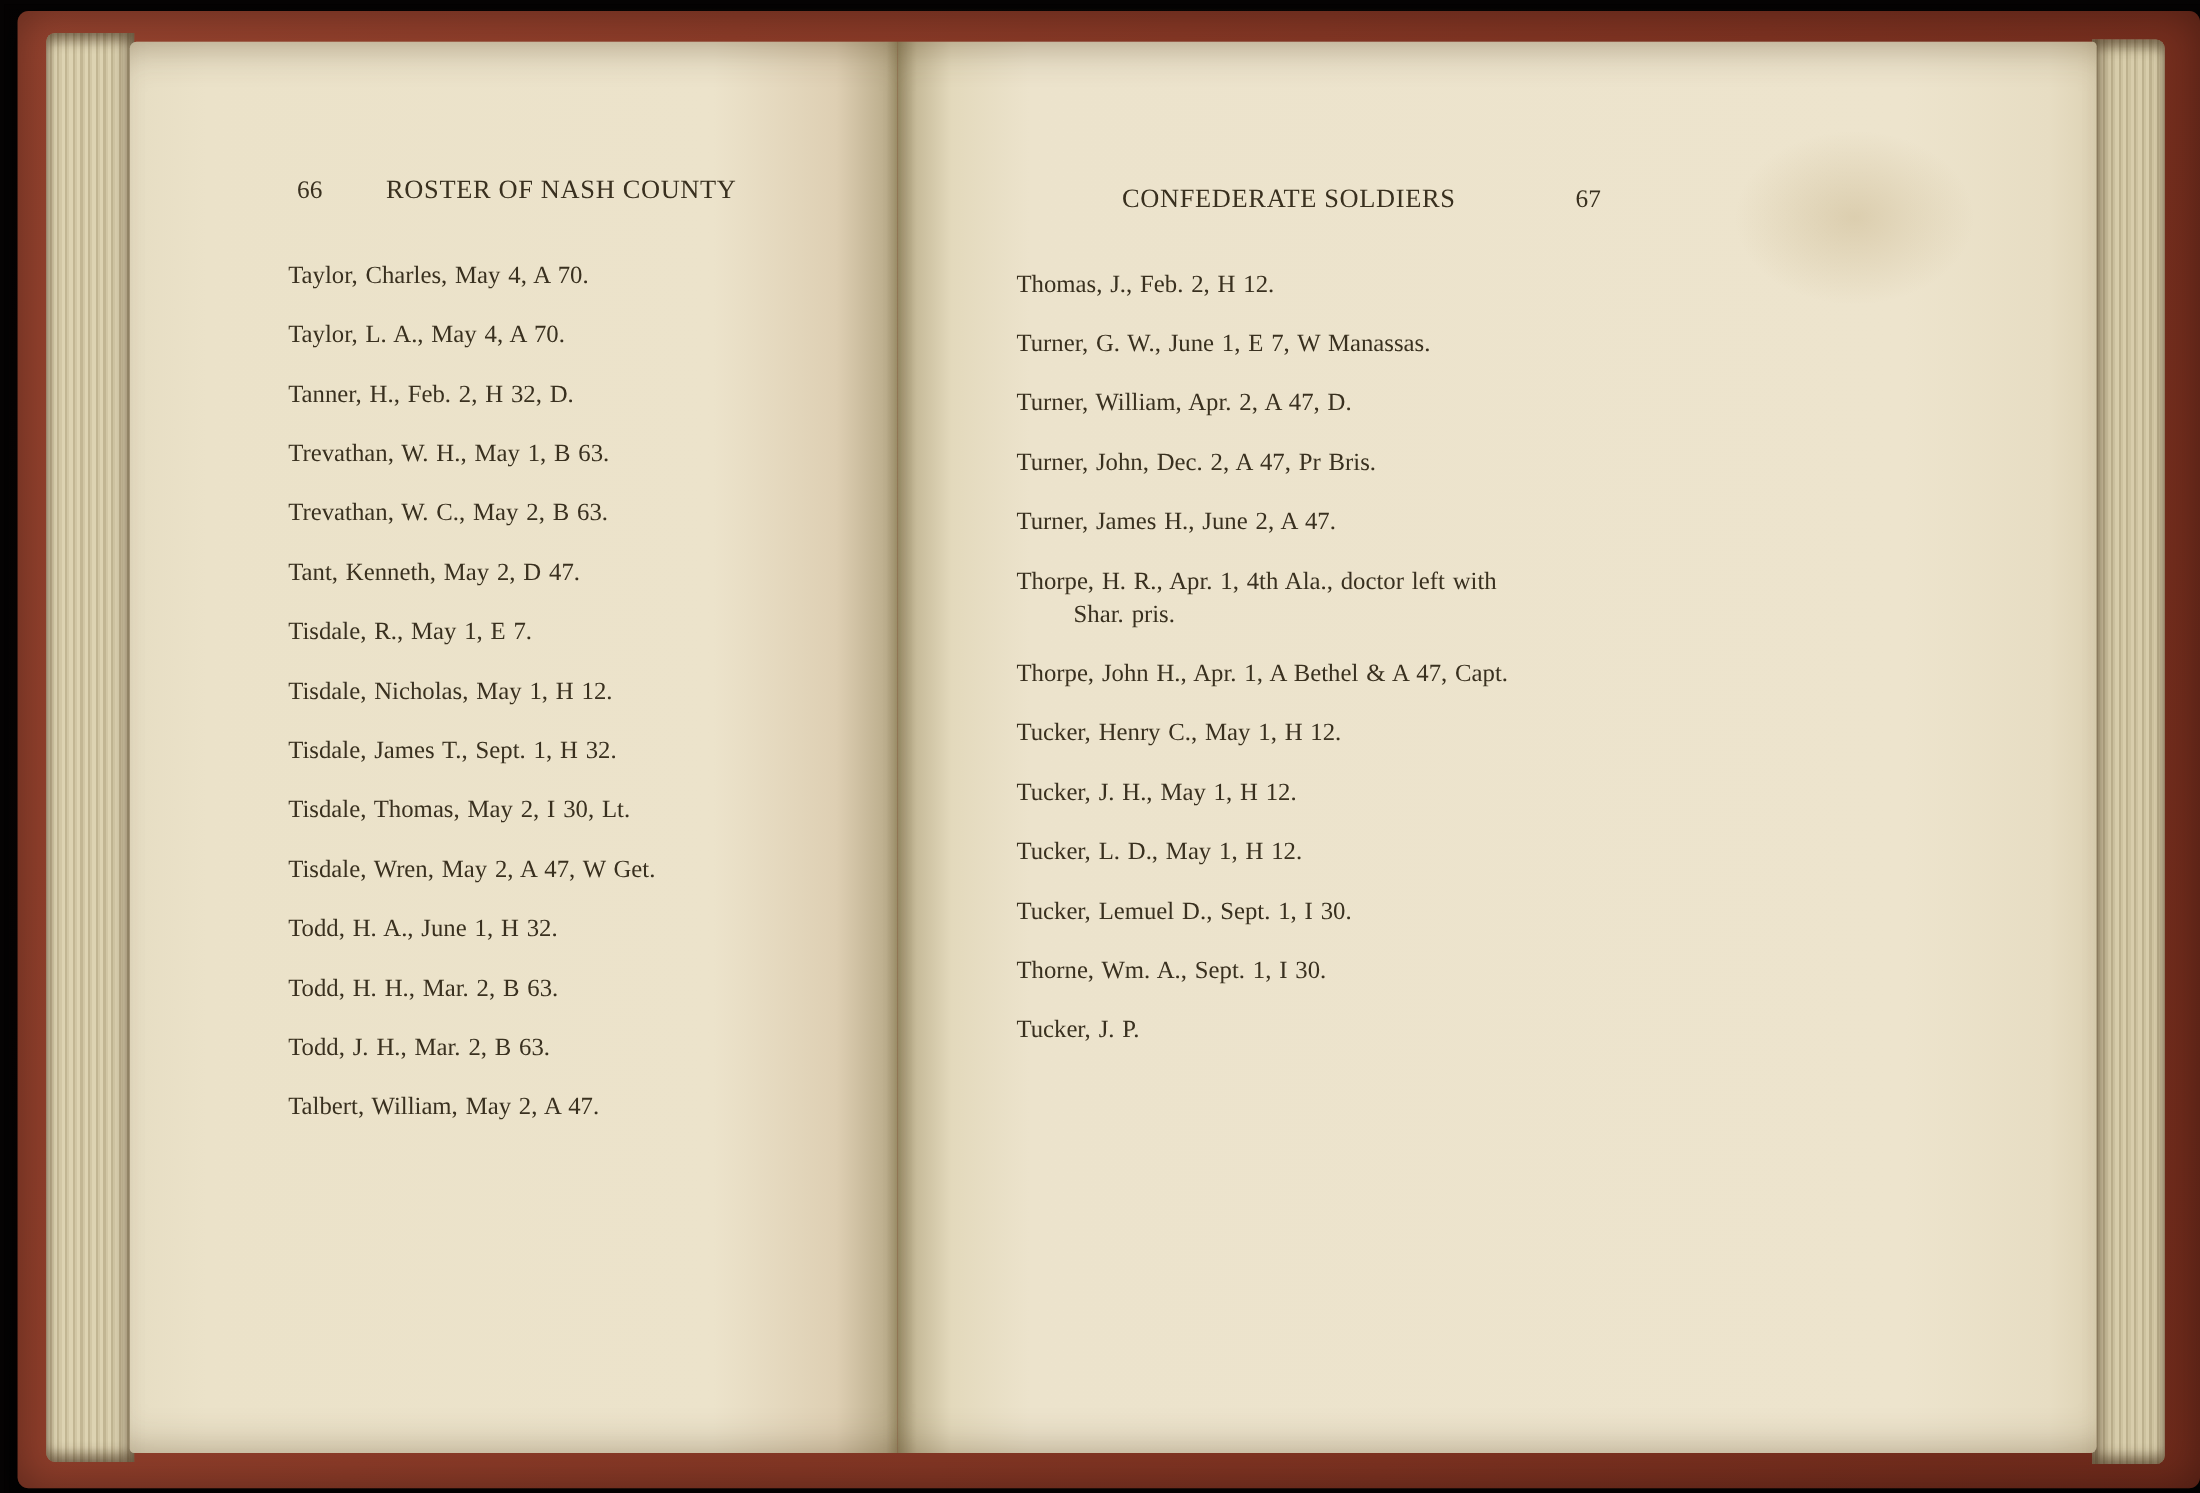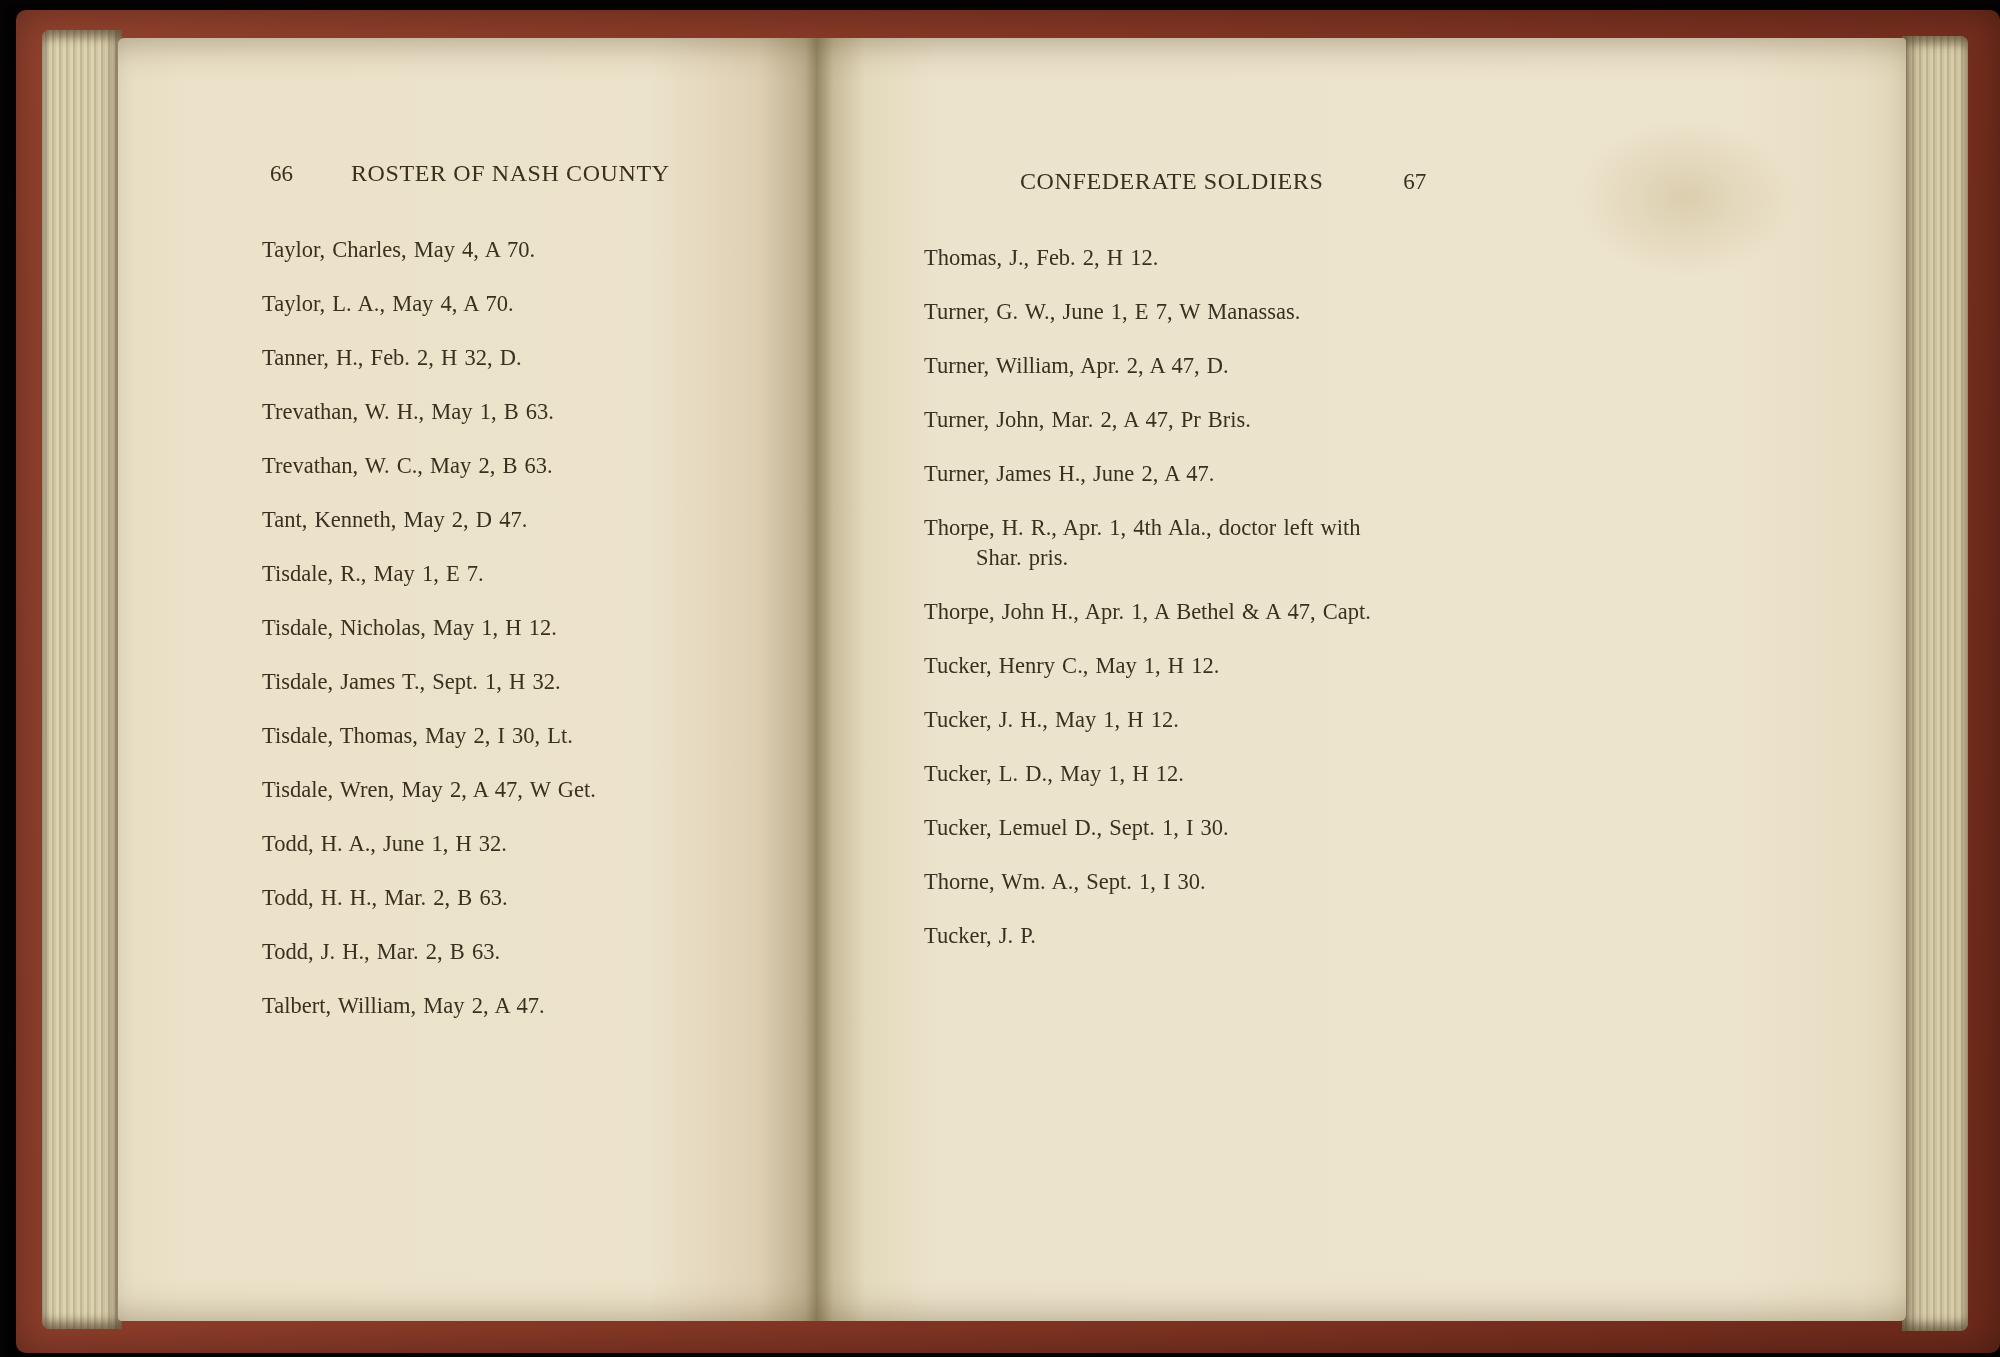--- a/index.html
+++ b/index.html
@@ -50,21 +50,21 @@
   .stain {
     position:absolute; right:110px; top:80px; width:220px; height:160px;
     background:radial-gradient(ellipse at 50% 50%, rgba(150,118,55,.20), rgba(150,118,55,0) 70%);
     border-radius:50%;
   }
   
   .left-content  { position:absolute; left:140px; top:110px; right:36px; }
   .right-content { position:absolute; left:104px; top:118px; right:56px; }
   .header-row { display:flex; align-items:baseline; font-size:24px; letter-spacing:.6px; margin-bottom:36px; white-space:nowrap; }
   .page.left  .pagenum { margin-right:50px; font-size:23px; letter-spacing:0; }
-  .page.right .header-row { padding-left:92px; }
+  .page.right .header-row { padding-left:92px;gap:29px; }
   .page.right .pagenum { margin-left:72px; font-size:23px; letter-spacing:0; }
   .entry {
     font-size:22.5px; line-height:30px; margin-bottom:16px;
     padding-left:52px; text-indent:-52px;
     white-space:pre-line; word-spacing:1.5px;font-family:Liberation Serif, serif;
   }
 </style>
 </head>
 <body>
 
@@ -102,21 +102,21 @@
       <div class="page right">
         <div class="stain"></div>
         <div class="right-content">
           <div class="header-row">
             <span class="title">CONFEDERATE SOLDIERS</span>
             <span class="pagenum">67</span>
           </div>
           <p class="entry">Thomas, J., Feb. 2, H 12.</p>
           <p class="entry">Turner, G. W., June 1, E 7, W Manassas.</p>
           <p class="entry">Turner, William, Apr. 2, A 47, D.</p>
-          <p class="entry">Turner, John, Mar. 2, A 47, Pr Bris.</p>
+          <p class="entry">Turner, John, Dec. 2, A 47, Pr Bris.</p>
           <p class="entry">Turner, James H., June 2, A 47.</p>
           <p class="entry">Thorpe, H. R., Apr. 1, 4th Ala., doctor left with
 Shar. pris.</p>
           <p class="entry">Thorpe, John H., Apr. 1, A Bethel &amp; A 47, Capt.</p>
           <p class="entry">Tucker, Henry C., May 1, H 12.</p>
           <p class="entry">Tucker, J. H., May 1, H 12.</p>
           <p class="entry">Tucker, L. D., May 1, H 12.</p>
           <p class="entry">Tucker, Lemuel D., Sept. 1, I 30.</p>
           <p class="entry">Thorne, Wm. A., Sept. 1, I 30.</p>
           <p class="entry">Tucker, J. P.</p>

